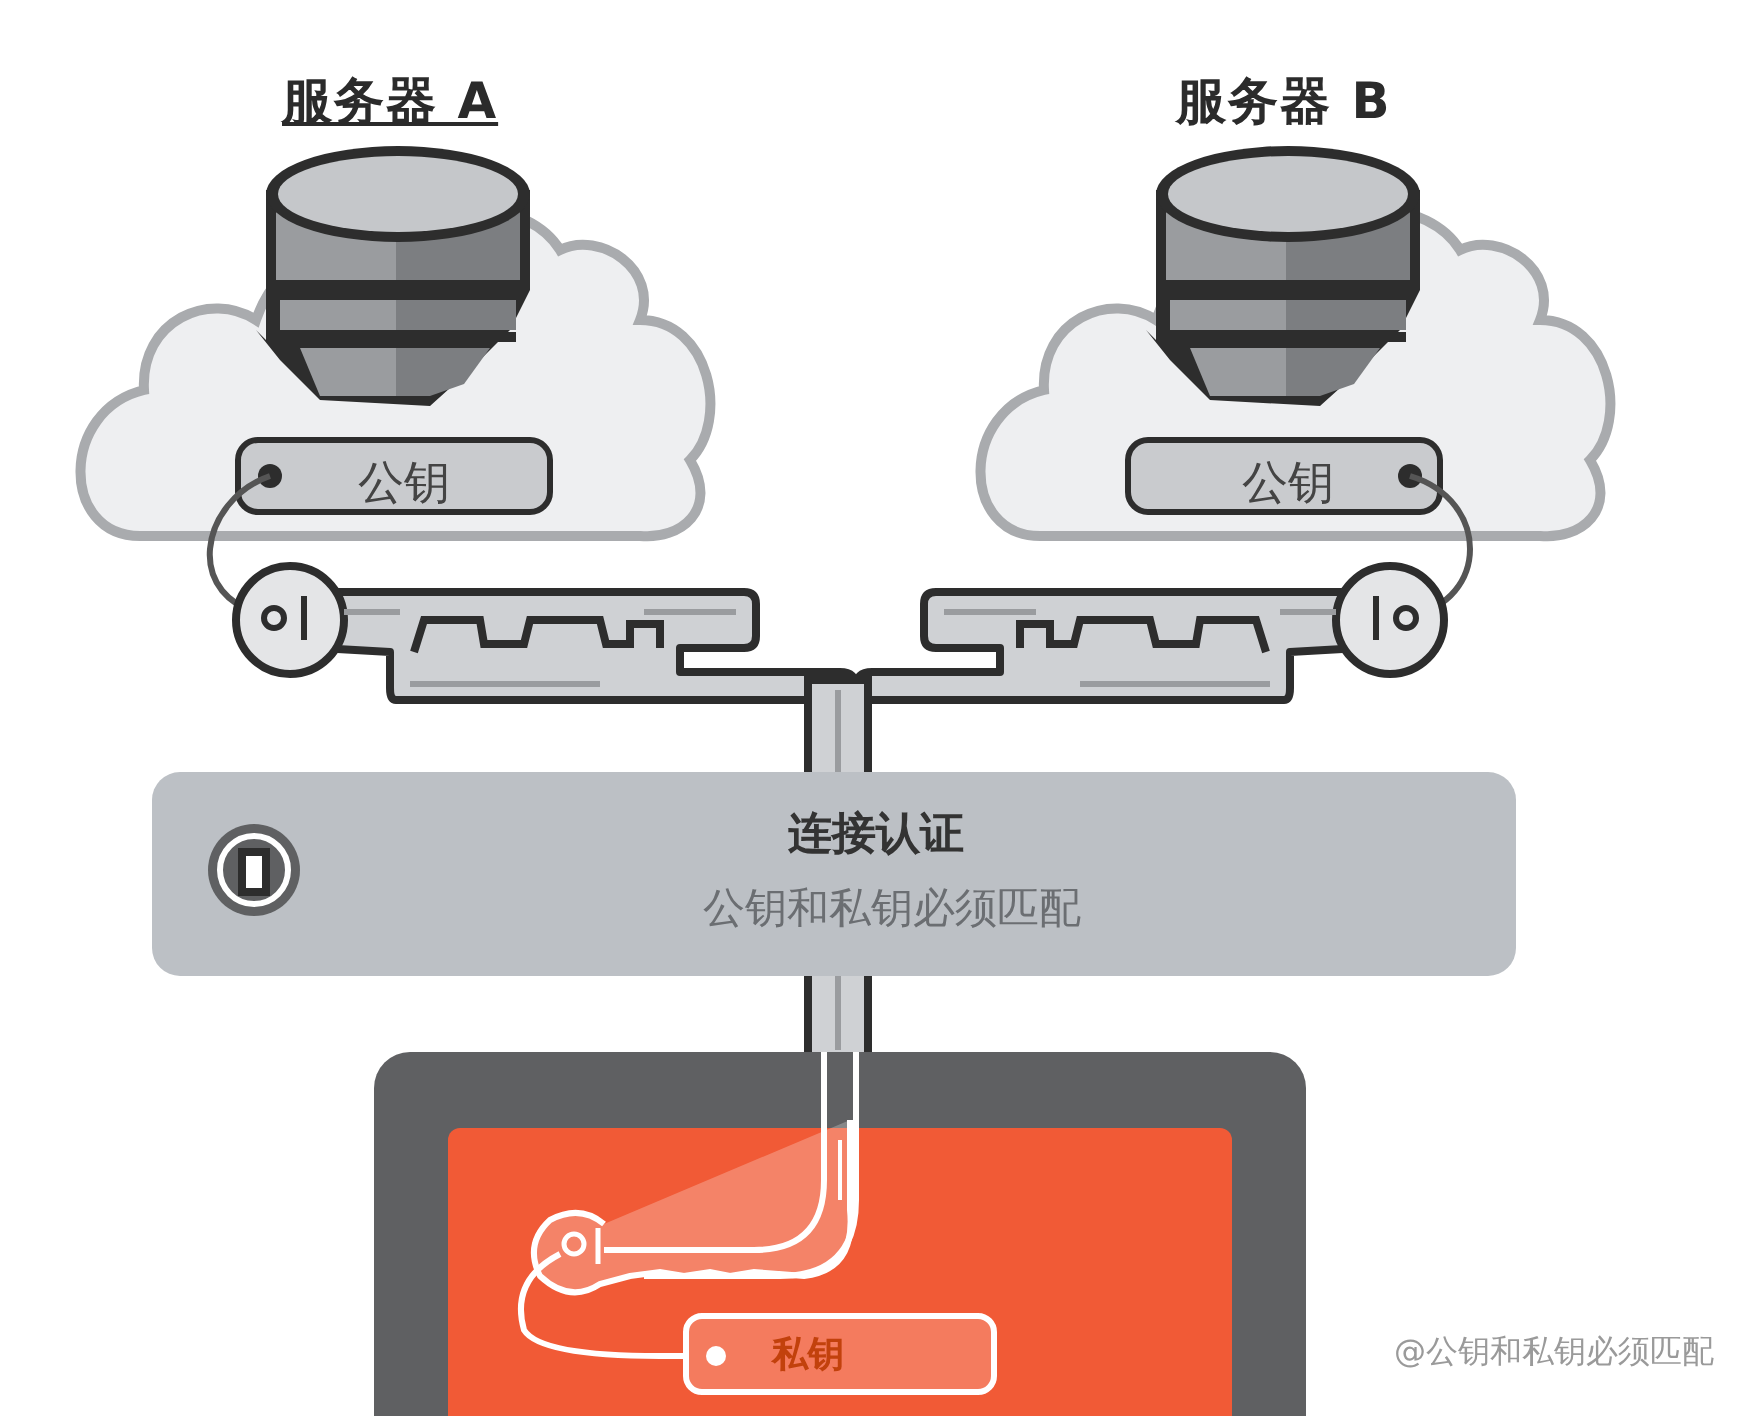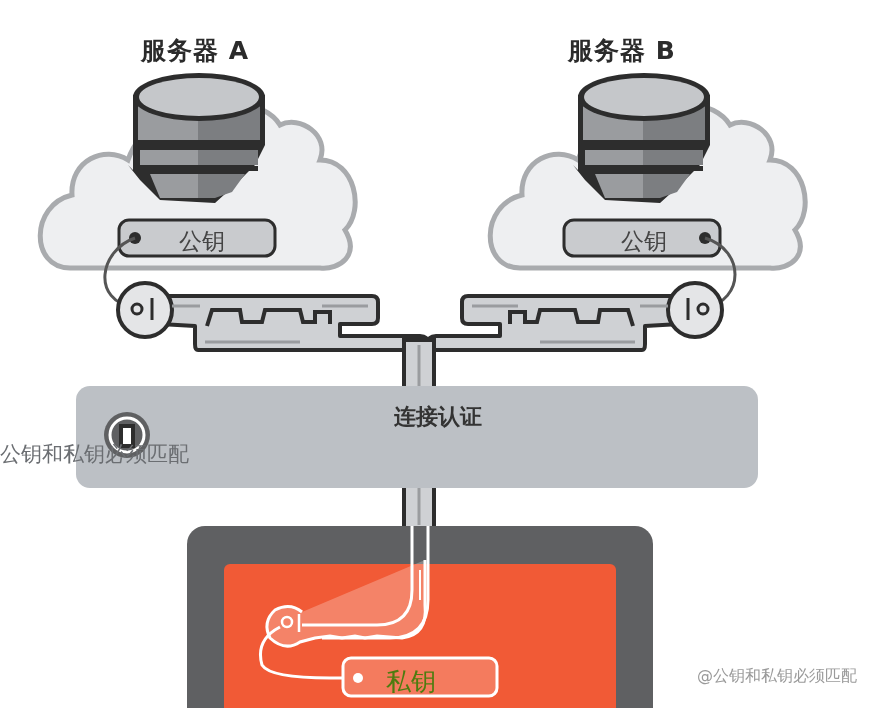--- a/index.html
+++ b/index.html
@@ -1,22 +1,22 @@
 <!DOCTYPE html>
 <html><head>
 <meta charset="utf-8">
 <style>
   html,body{margin:0;padding:0;background:#ffffff;}
   body{width:876px;height:708px;position:relative;overflow:hidden;font-family:"DejaVu Sans",sans-serif;}
   #art{position:absolute;left:0;top:0;}
   .server-title{position:absolute;top:34px;font-size:25px;font-weight:bold;color:#2b2b2b;letter-spacing:1px;}
   .pubkey-label{position:absolute;font-size:23px;color:#444;}
   .auth-title{position:absolute;left:0;width:876px;top:402px;text-align:center;font-size:22px;font-weight:bold;color:#333;}
-  .auth-sub{position:absolute;left:0;width:812px;top:440px;font-size:21px;color:#6b6e72;}
-  .priv-label{position:absolute;left:386px;top:665px;font-size:25px;font-weight:normal;color:#4d7c0f;}
+  .auth-sub{position:absolute;left:0;width:812px;top:440px;text-align:center;font-size:21px;color:#6b6e72;padding-left:40px;}
+  .priv-label{position:absolute;left:386px;top:665px;font-size:18px;font-weight:bold;color:#c2410c;}
   .watermark{position:absolute;left:697px;top:666px;font-size:16px;color:#9a9a9a;}
 </style>
 </head>
 <body>
 
 <svg id="art" width="876" height="708" viewBox="0 0 876 708">
 
   <g>
     <path d="M70,268 C30,268 30,205 72,195 C70,160 105,145 128,160 C140,125 175,115 195,125 C215,95 265,100 280,125 C300,115 330,135 320,160 C355,160 365,210 345,230 C360,255 340,270 320,268 Z" fill="#eeeff1" stroke="#a9abae" stroke-width="5"></path>
   </g>
@@ -107,22 +107,22 @@
   <g>
     <path d="M302,612 Q290,602 275,610 Q262,622 270,638 Q285,652 300,642 L315,638 L330,636 L342,638 L355,636 L365,638 L377,636 L402,638 Q428,635 425,605 L425,560" fill="rgba(255,255,255,0.25)" stroke="#ffffff" stroke-width="3"></path>
     <circle cx="287" cy="622" r="5" fill="none" stroke="#ffffff" stroke-width="2.5"></circle>
     <line x1="299" y1="614" x2="299" y2="632" stroke="#ffffff" stroke-width="2.5"></line>
   </g>
   <path d="M280,627 Q255,640 262,665 Q270,678 330,678 L355,678" fill="none" stroke="#ffffff" stroke-width="3"></path>
   <rect x="343" y="658" width="154" height="38" rx="8" fill="#f47b5e" stroke="#ffffff" stroke-width="3"></rect>
   <circle cx="358" cy="678" r="5" fill="#ffffff"></circle>
 </svg>
 
-<div class="server-title" style="left:141px;">服务器 A</div>
-<div class="server-title" style="left:568px;">服务器 B</div>
+<div class="server-title" style="left:141px;text-decoration:underline;">服务器 A</div>
+<div class="server-title" style="left:588px;">服务器 B</div>
 <div class="pubkey-label" style="left:179px;top:226px;">公钥</div>
 <div class="pubkey-label" style="left:621px;top:226px;">公钥</div>
 
 <div class="auth-title">连接认证</div>
 <div class="auth-sub">公钥和私钥必须匹配</div>
 
 <div class="priv-label">私钥</div>
 <div class="watermark">@公钥和私钥必须匹配</div>
 
 </body></html>

